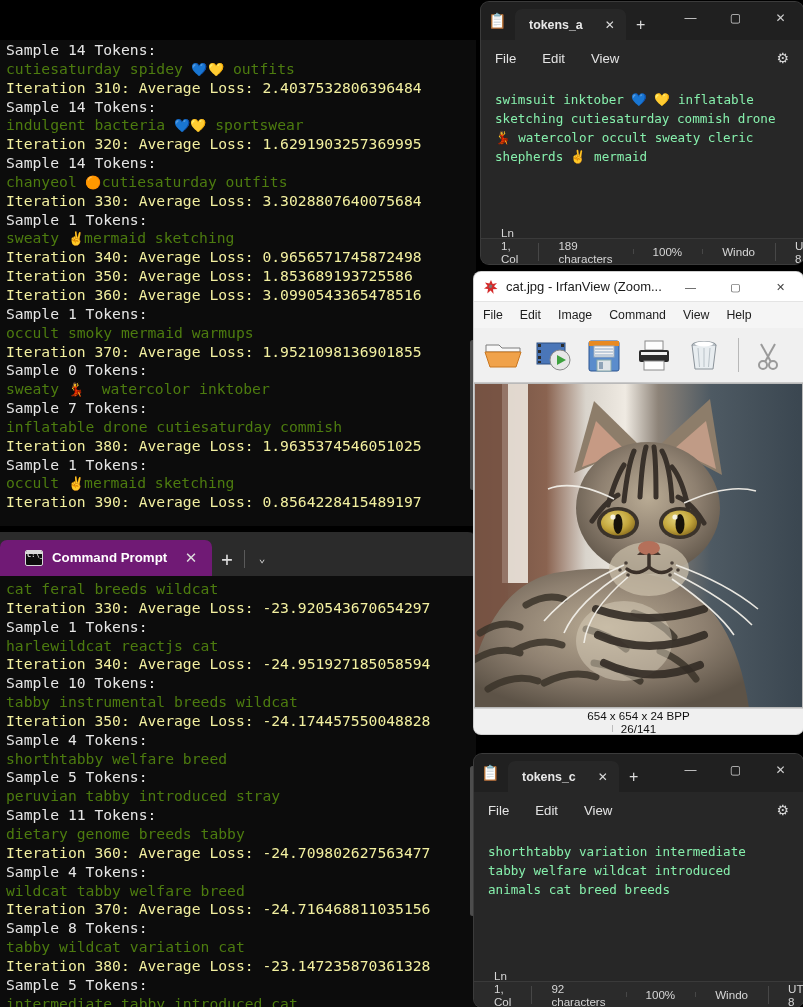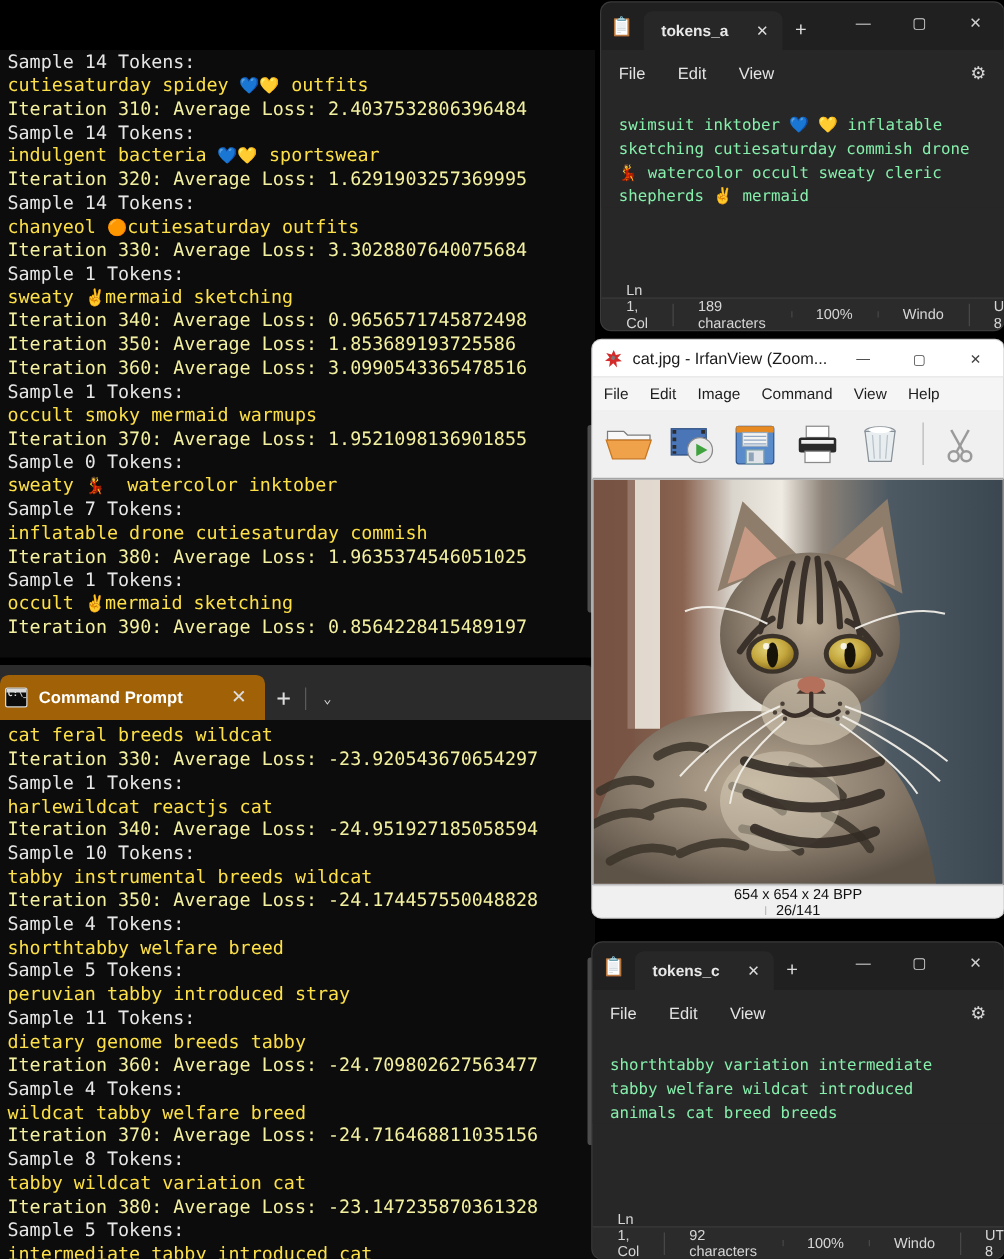--- a/index.html
+++ b/index.html
@@ -14,31 +14,31 @@
     position:absolute; left:0; background:#0c0c0c;
     font-family:"DejaVu Sans Mono","Liberation Mono",monospace;
     font-size:14.7px; line-height:18.85px; color:#ccc;
     overflow:hidden;
     margin-top:40px;
   }
   .term-body { padding:0 0 0 6px; white-space:pre; }
   .ln { white-space:pre; height:18.85px; }
   .w { color:#e6e6e6; }      
   .y { color:#f3f0a0; }      
-  .b { color:#fde047; }      
+  .b { color:#4d7c0f; }      
   .emo { font-family:"DejaVu Sans",sans-serif; font-size:13px; }
 
   
   .tabstrip {
     height:44px; background:#2b2b2b; display:flex; align-items:flex-end;
     border-top-right-radius:8px;
   }
   .tab {
-    height:36px; min-width:212px; background:#a16207; color:#fff;
-    display:flex; align-items:center; gap:9px; padding:0 8px 0 4px;
+    height:36px; min-width:212px; background:#701a75; color:#fff;
+    display:flex; align-items:center; gap:9px; padding:0 8px 0 25px;
     border-radius:7px 7px 0 0; font-size:13.3px; font-weight:600;
     font-family:"Liberation Sans",sans-serif;
   }
   .tab-ico {
     width:18px;height:16px;border:1.6px solid #d8d8d8;border-radius:2px;
     position:relative; flex:0 0 auto; background:#0c0c0c;
     font-family:"DejaVu Sans Mono",monospace;font-size:7px;color:#d8d8d8;
     line-height:8px; padding-left:1px; overflow:hidden;
   }
   .tab-ico::before{content:"";position:absolute;left:0;top:0;right:0;height:3px;background:#d8d8d8;}

